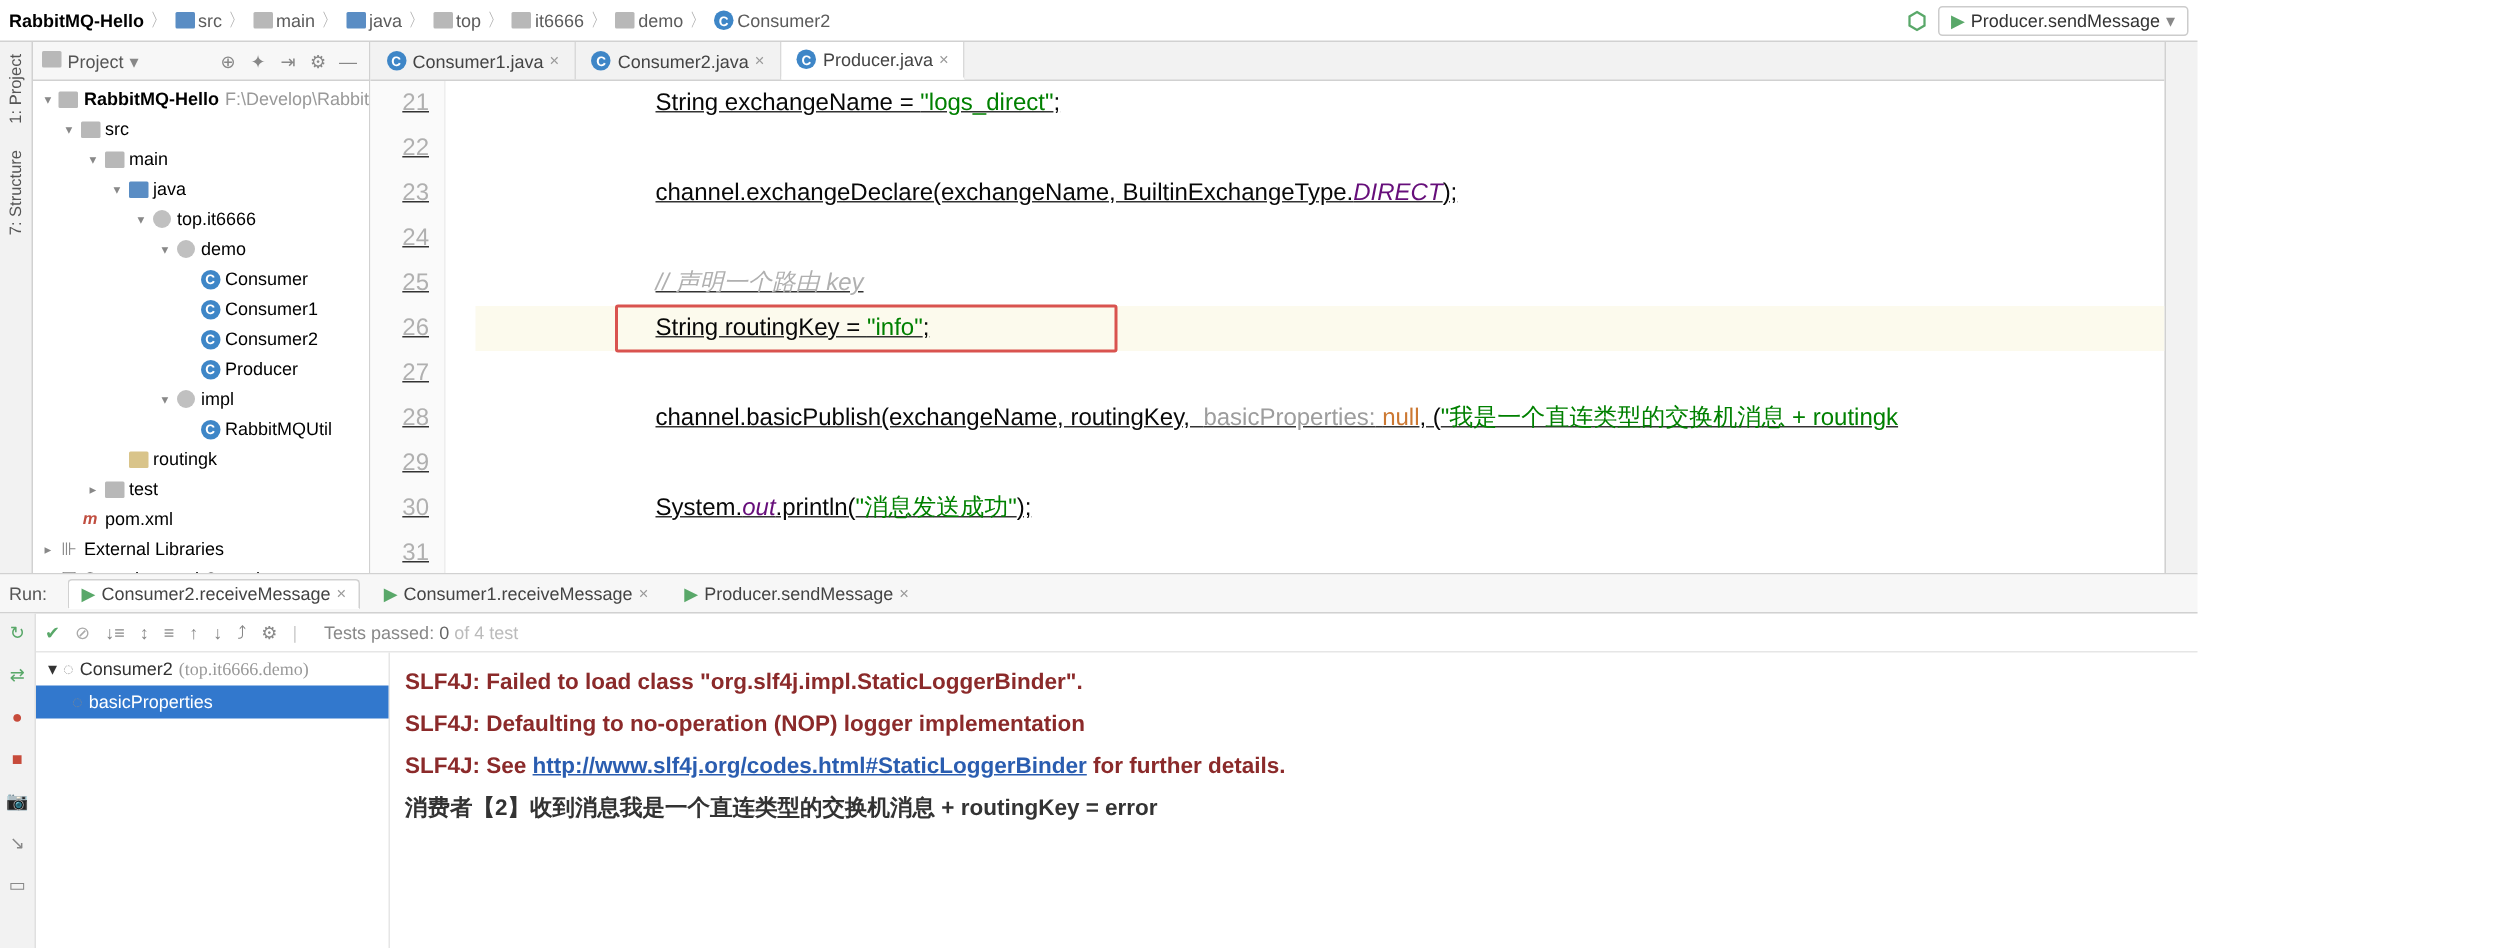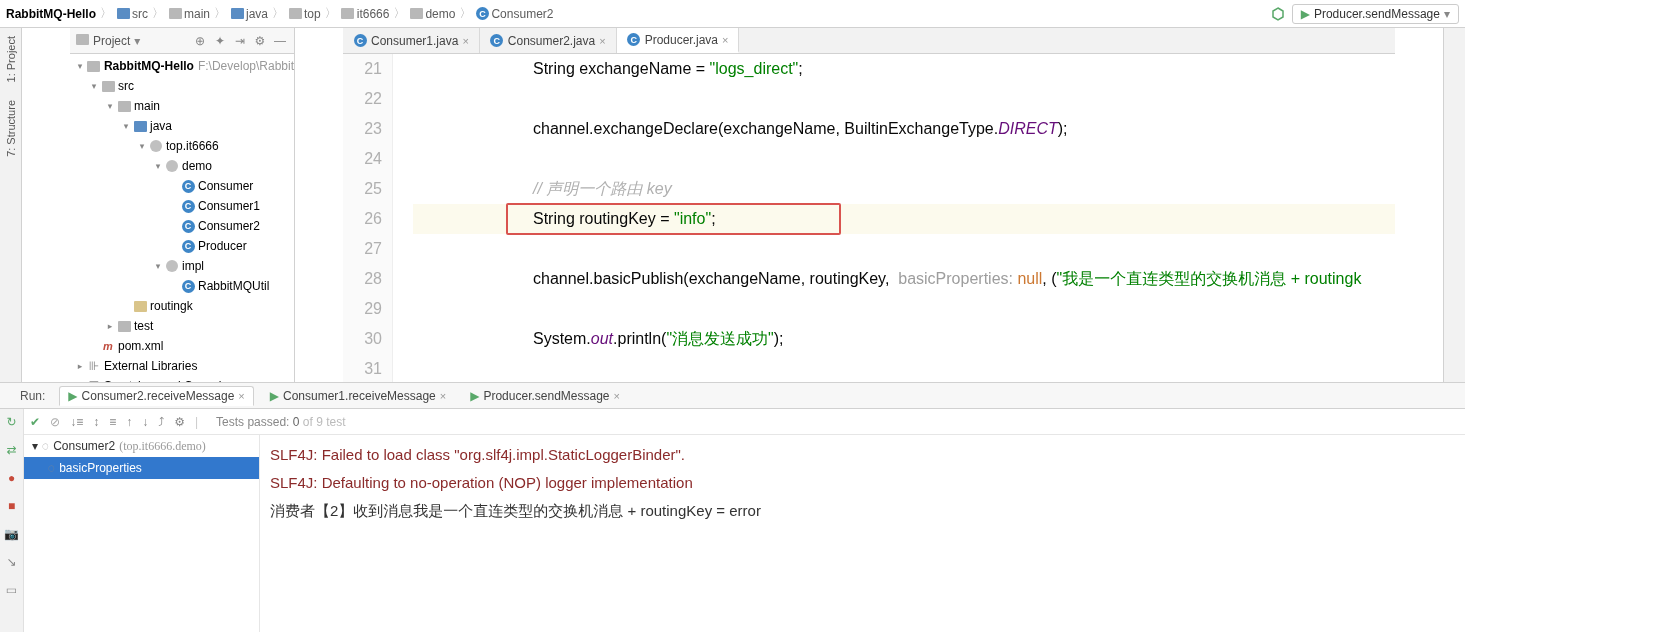--- a/index.html
+++ b/index.html
@@ -11,21 +11,21 @@
 .breadcrumb { display: flex; align-items: center; gap: 4px; flex: 1; color: #5c5c5c; }
 .breadcrumb .crumb { display: flex; align-items: center; gap: 2px; cursor: pointer; }
 .breadcrumb .sep { color: #aaa; }
 .crumb.bold { font-weight: bold; color: #000; }
 .crumb .cicon { width: 14px; height: 14px; display: inline-flex; align-items: center; justify-content: center; }
 .top-actions { display: flex; align-items: center; gap: 6px; }
 .runconfig { background: #fff; border: 1px solid #ccc; border-radius: 3px; padding: 2px 8px; display: flex; align-items: center; gap: 4px; cursor: pointer; }
 .runconfig .tri { color: #59a869; }
 
 
-.middle { display: flex; flex: 1; min-height: 0; gap: 48px; }
+.middle { display: flex; flex: 1; min-height: 0; }
 
 .leftrail { width: 22px; background: #f2f2f2; border-right: 1px solid #d1d1d1; display: flex; flex-direction: column; align-items: center; padding-top: 8px; gap: 18px; }
 .leftrail .railbtn { writing-mode: vertical-rl; transform: rotate(180deg); font-size: 11px; color: #555; cursor: pointer; display: flex; align-items: center; gap: 2px; }
 
 .rightrail { width: 22px; background: #f2f2f2; border-left: 1px solid #d1d1d1; }
 
 .project-panel { width: 225px; border-right: 1px solid #d1d1d1; display: flex; flex-direction: column; background: #fff; }
 .project-header { display: flex; align-items: center; height: 26px; border-bottom: 1px solid #d1d1d1; padding: 0 6px; gap: 4px; background: #f7f7f7; }
 .project-header .title { flex: 1; display: flex; align-items: center; gap: 4px; font-weight: 500; color: #555; }
 .project-header .tbicon { width: 16px; height: 16px; display: flex; align-items: center; justify-content: center; color: #888; cursor: pointer; }
@@ -39,51 +39,51 @@
 .indent-4 { padding-left: 66px; } .indent-5 { padding-left: 82px; } .indent-6 { padding-left: 98px; }
 
 
 .editor-area { flex: 1; display: flex; flex-direction: column; min-width: 0; }
 .tabs { display: flex; align-items: center; height: 26px; border-bottom: 1px solid #d1d1d1; background: #f2f2f2; }
 .tab { display: flex; align-items: center; gap: 4px; padding: 0 10px; height: 100%; border-right: 1px solid #d9d9d9; cursor: pointer; color: #444; }
 .tab.active { background: #fff; border-bottom: 2px solid #fff; }
 .tab .close { color: #999; font-size: 11px; }
 .tab .cicon { width: 14px; height: 14px; display: inline-flex; align-items: center; justify-content: center; }
 
-.editor { flex: 1; display: flex; font-family: "JetBrains Mono", Consolas, monospace; font-size: 16px; line-height: 30px; background: #fff; overflow: hidden; }
+.editor { flex: 1; display: flex; font-family: "JetBrains Mono", Consolas, monospace; font-size: 16px; line-height: 30px; background: #fff; overflow: hidden; text-decoration: underline; }
 .gutter { width: 50px; background: #fafafa; border-right: 1px solid #eee; color: #b0b0b0; text-align: right; padding-right: 10px; }
 .gutter .ln { height: 30px; }
 .codecol { flex: 1; padding-left: 20px; position: relative; }
 .codeline { height: 30px; white-space: pre; color: #080808; padding-left: 120px; }
 .codeline.hl { background: #fcfaed; }
 .kw { color: #cc7832; } .str { color: #008000; } .cmt { color: #b0b0b0; font-style: italic; }
 .field-static { color: #660e7a; font-style: italic; } .const { color: #660e7a; font-style: italic; }
 .hint { color: #9d9d9d; }
 .redbox { border: 2px solid #d9534f; border-radius: 2px; position: absolute; }
 
 
 .bottom { height: 250px; border-top: 1px solid #d1d1d1; display: flex; flex-direction: column; }
-.run-tabs { display: flex; align-items: center; height: 26px; border-bottom: 1px solid #d1d1d1; background: #f7f7f7; padding-left: 20px; gap: 8px; }
+.run-tabs { display: flex; align-items: center; height: 26px; border-bottom: 1px solid #d1d1d1; background: #f7f7f7; padding-left: 6px; gap: 8px; }
 .run-tabs .rlabel { color: #555; margin-right: 6px; }
 .run-tab { display: flex; align-items: center; gap: 4px; padding: 2px 8px; cursor: pointer; color: #444; }
 .run-tab.active { background: #fff; border: 1px solid #d1d1d1; border-bottom-color: #fff; border-radius: 3px 3px 0 0; }
 .run-tab .close { color: #999; font-size: 11px; }
 .run-body { flex: 1; display: flex; }
 .run-leftrail { width: 24px; background: #f2f2f2; border-right: 1px solid #e0e0e0; display: flex; flex-direction: column; align-items: center; padding-top: 4px; gap: 10px; }
 .run-leftrail .rb { width: 18px; height: 18px; display: flex; align-items: center; justify-content: center; cursor: pointer; }
 .run-main { flex: 1; display: flex; flex-direction: column; }
 .run-toolbar { display: flex; align-items: center; height: 26px; border-bottom: 1px solid #e6e6e6; padding: 0 6px; gap: 10px; color: #888; }
 .run-toolbar .ticon { cursor: pointer; }
 .run-toolbar .status { margin-left: 8px; color: #666; }
 .run-content { flex: 1; display: flex; }
 .test-tree { width: 236px; border-right: 1px solid #e6e6e6; }
 .test-tree .tn { display: flex; align-items: center; height: 22px; padding-left: 8px; gap: 4px; cursor: pointer; }
 .test-tree .tn.sel { background: #3278cd; color: #fff; }
 .test-tree .tn .tgrey { color: #999; font-family: Liberation Serif, serif; }
-.console { flex: 1; font-family: Consolas, monospace; font-size: 15px; line-height: 28px; padding: 6px 10px; overflow: auto; }
+.console { flex: 1; font-family: Consolas, monospace; font-size: 15px; line-height: 28px; padding: 6px 10px; overflow: auto; font-weight: bold; }
 .console .cl { white-space: pre; }
 .console .err { color: #8b2a2a; }
 .console .lnk { color: #2a5db0; text-decoration: underline; cursor: pointer; }
 
 
 .ic-class { width: 13px; height: 13px; border-radius: 50%; background: #3e86c7; color: #fff; font-size: 9px; display: flex; align-items: center; justify-content: center; font-weight: bold; }
 .ic-folder { width: 13px; height: 11px; background: #b8b8b8; border-radius: 1px; display: inline-block; }
 .ic-folder.src { background: #5a8dc4; }
 .ic-folder.res { background: #d9c48a; }
 .ic-pkg { width: 12px; height: 12px; border-radius: 50%; background: #c0c0c0; display: inline-block; }
@@ -405,38 +405,39 @@
           <span class="ticon">↕</span>
           <span class="ticon">≡</span>
           <span class="ticon">↑</span>
           <span class="ticon">↓</span>
           <span class="ticon">⤴</span>
           <span class="ticon">⚙</span>
           <span style="color:#ccc;">|</span>
           <span class="status">
             <span style="color:#888;">Tests passed:</span>
             <span>0</span>
-            <span style="color:#bbb;">of 9 test</span>
+            <span style="color:#bbb;">of 4 test</span>
           </span>
         </div>
         <div class="run-content">
           <div class="test-tree" id="test-tree">
               <div class="tn" style="padding-left: 8px;">
                 <span>▾</span>
                 <span><span class="ic-spin">◌</span></span>
                 <span>Consumer2</span>
                 <span class="tgrey"> (top.it6666.demo)</span>
               </div>
               <div class="tn sel" style="padding-left: 24px;">
                 <span><span class="ic-spin">◌</span></span>
                 <span>basicProperties</span>
               </div>
             </div>
           <div class="console" id="console">
               <div class="cl err">SLF4J: Failed to load class "org.slf4j.impl.StaticLoggerBinder".</div>
               <div class="cl err">SLF4J: Defaulting to no-operation (NOP) logger implementation</div>
+              <div class="cl err"><span>SLF4J: See </span><span class="lnk">http://www.slf4j.org/codes.html#StaticLoggerBinder</span><span> for further details.</span></div>
               <div class="cl ">消费者【2】收到消息我是一个直连类型的交换机消息 + routingKey = error</div>
             </div>
         </div>
       </div>
     </div>
   </div>
 </div>
 
 </body></html>

